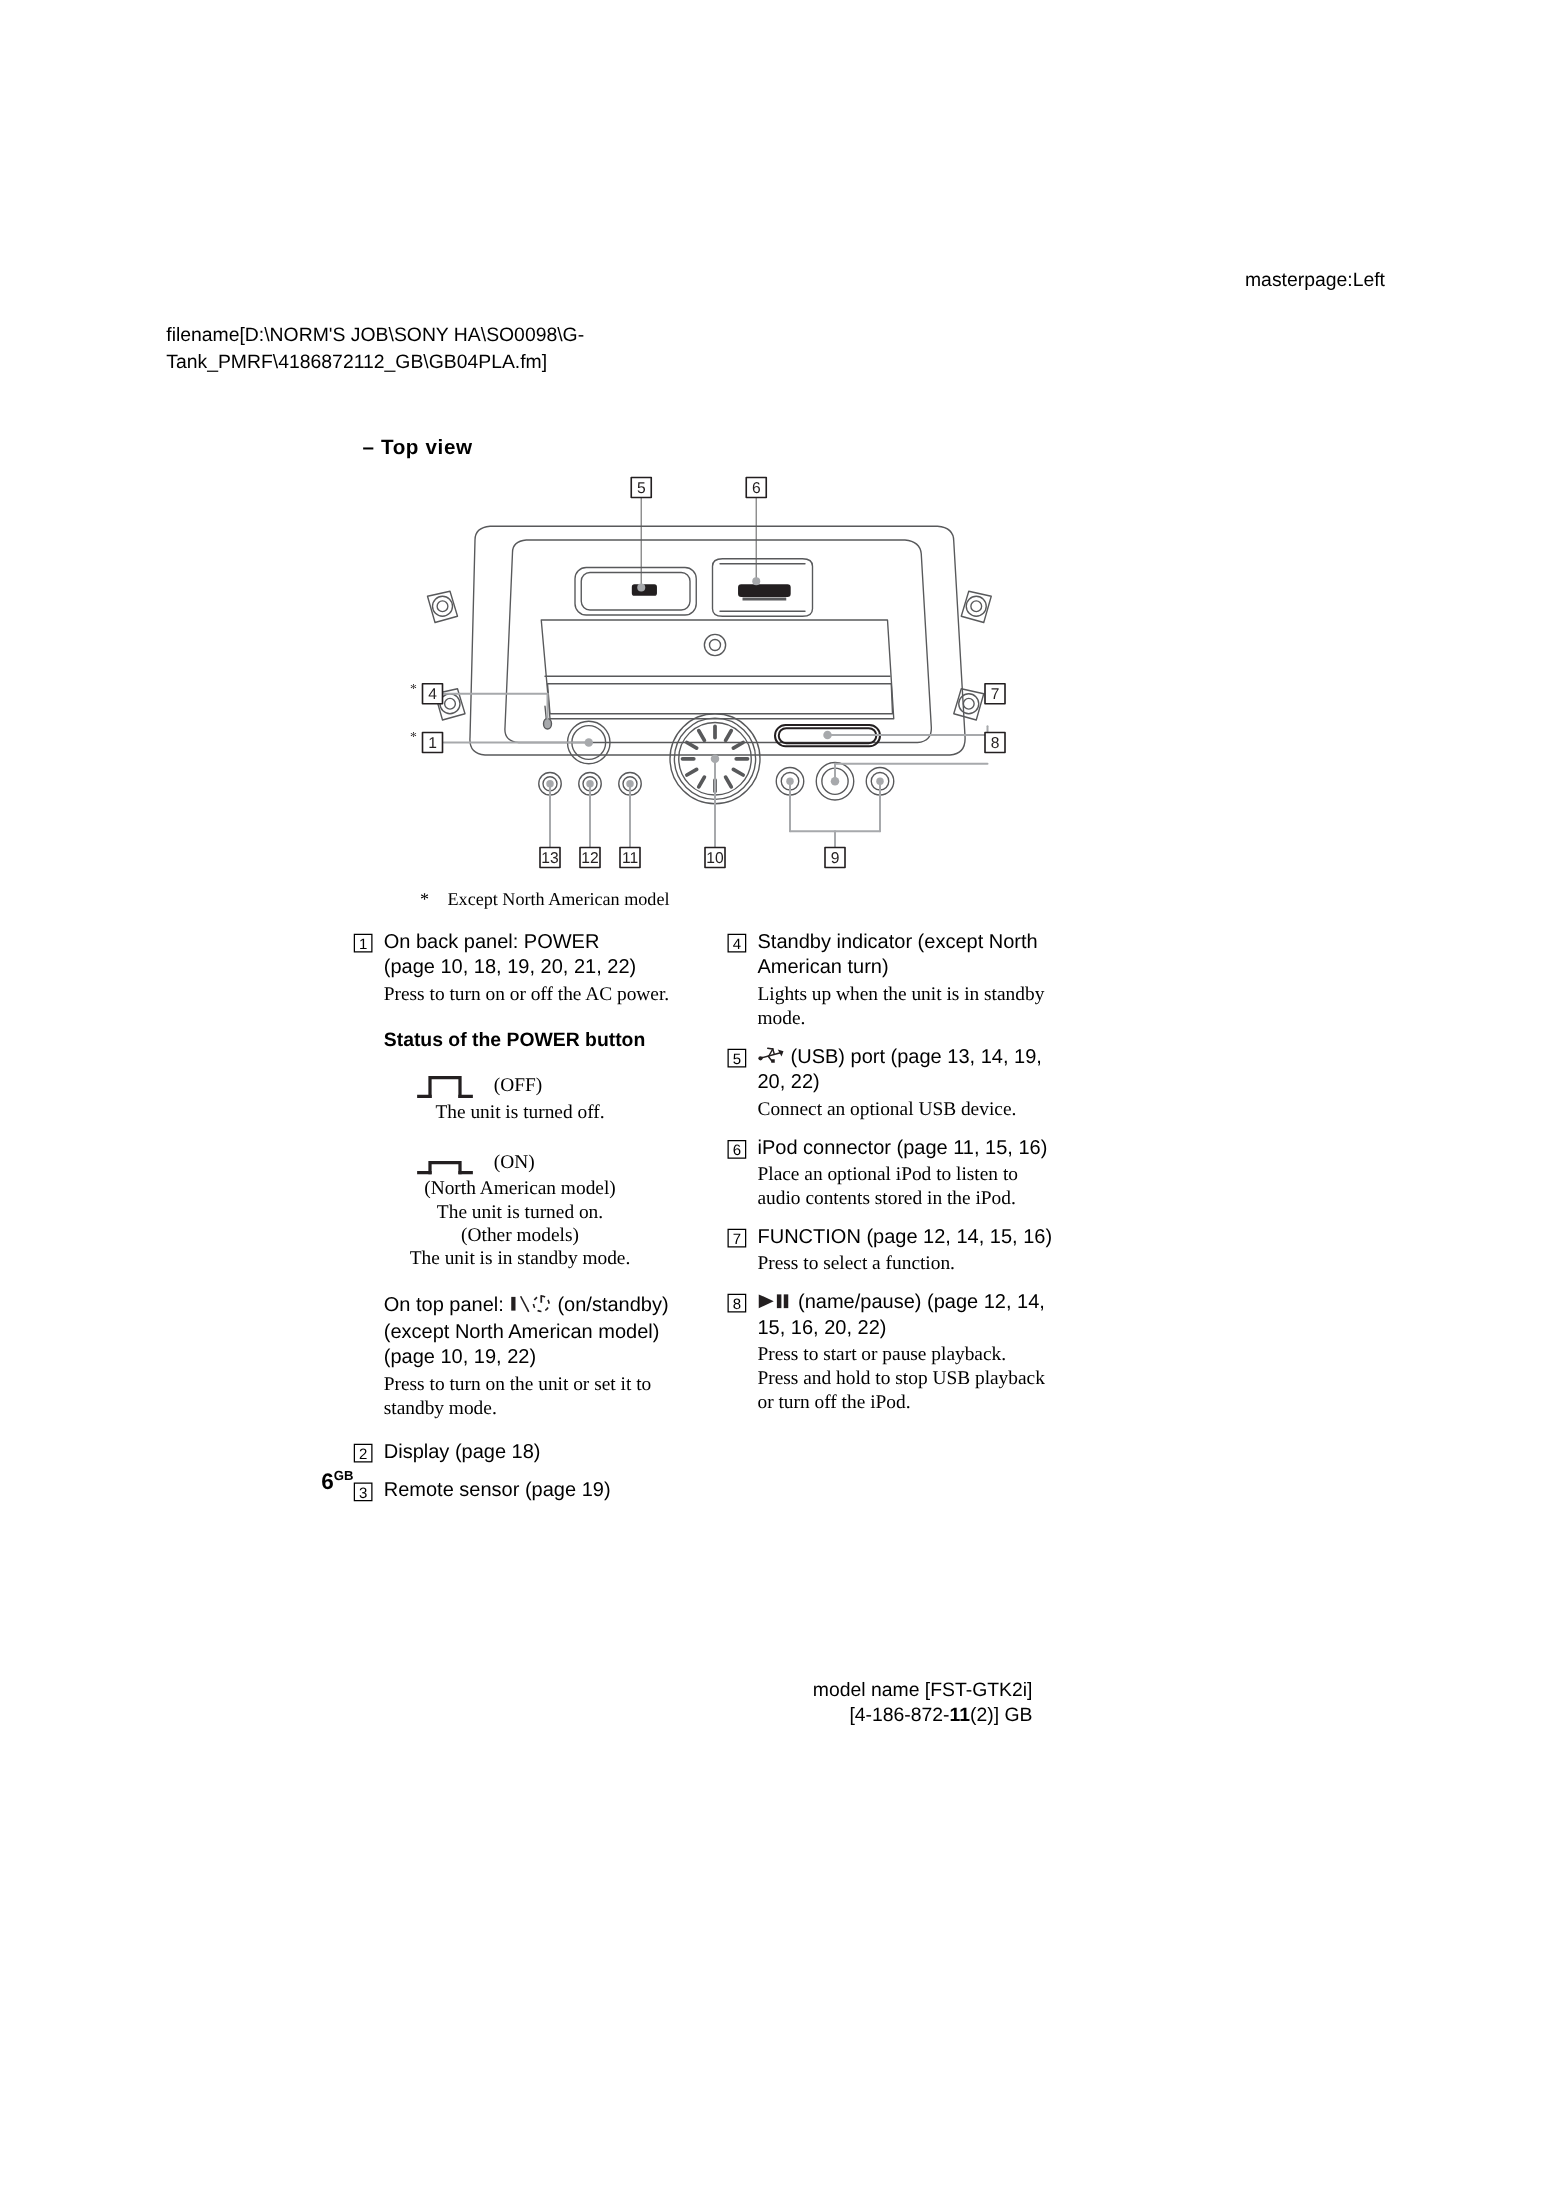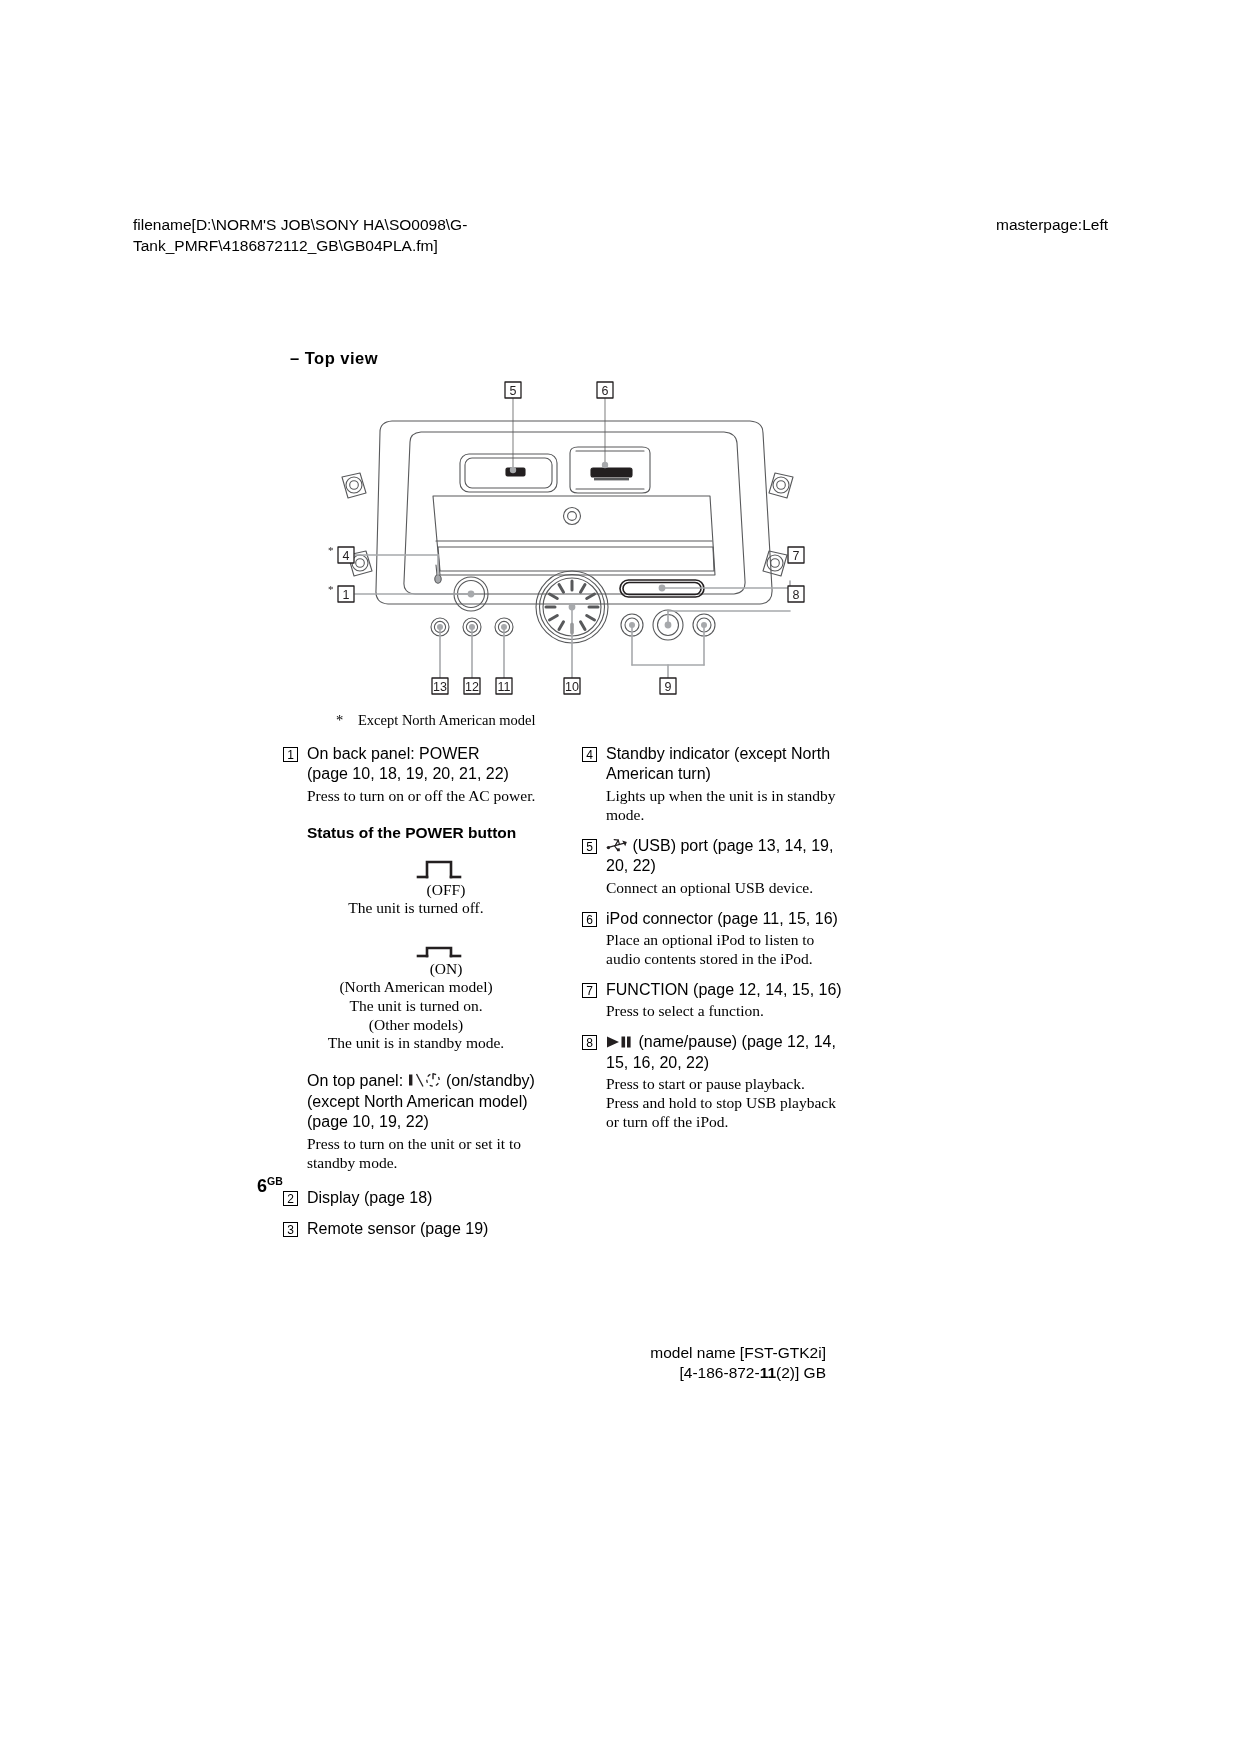--- a/index.html
+++ b/index.html
@@ -24,20 +24,21 @@
     width: 975px;
     display: flex;
     justify-content: space-between;
     align-items: flex-start;
     font-family: "Liberation Sans", sans-serif;
     font-size: 15.5px;
     line-height: 1.35;
   }
   .doc-header .fname {
     width: 480px;
+    margin-top: 44px;
   }
   .doc-header .mpage {
     text-align: right;
     white-space: nowrap;
   }
 
   
   .section-title {
     position: absolute;
     left: 290px;
@@ -121,21 +122,20 @@
     font-family: "Liberation Sans", sans-serif;
     font-weight: bold;
     font-size: 15.5px;
     margin-left: 24px;
   }
 
   .status-row {
     display: flex;
     align-items: center;
     margin-left: 48px;
-    flex-direction: column;
   }
   .status-row .lbl {
     font-family: "Liberation Serif", serif;
     font-size: 15.5px;
     margin-left: 12px;
   }
   .status-text {
     font-family: "Liberation Serif", serif;
     font-size: 15.5px;
     line-height: 1.22;

